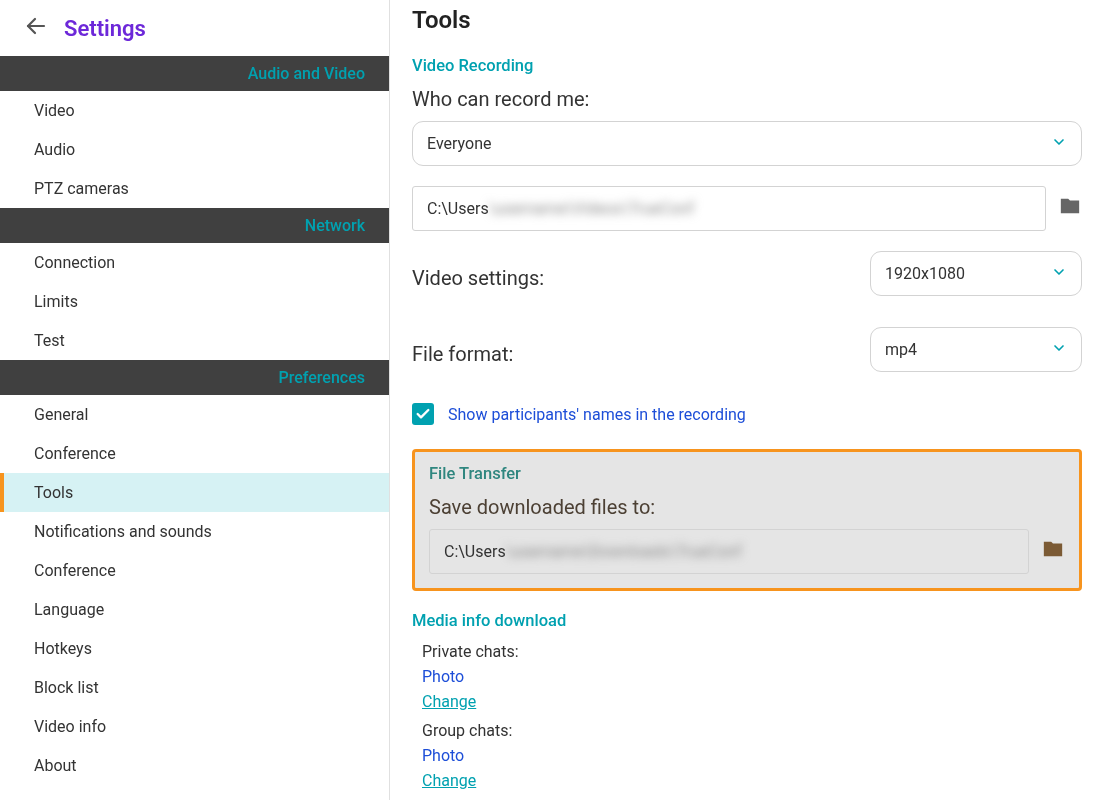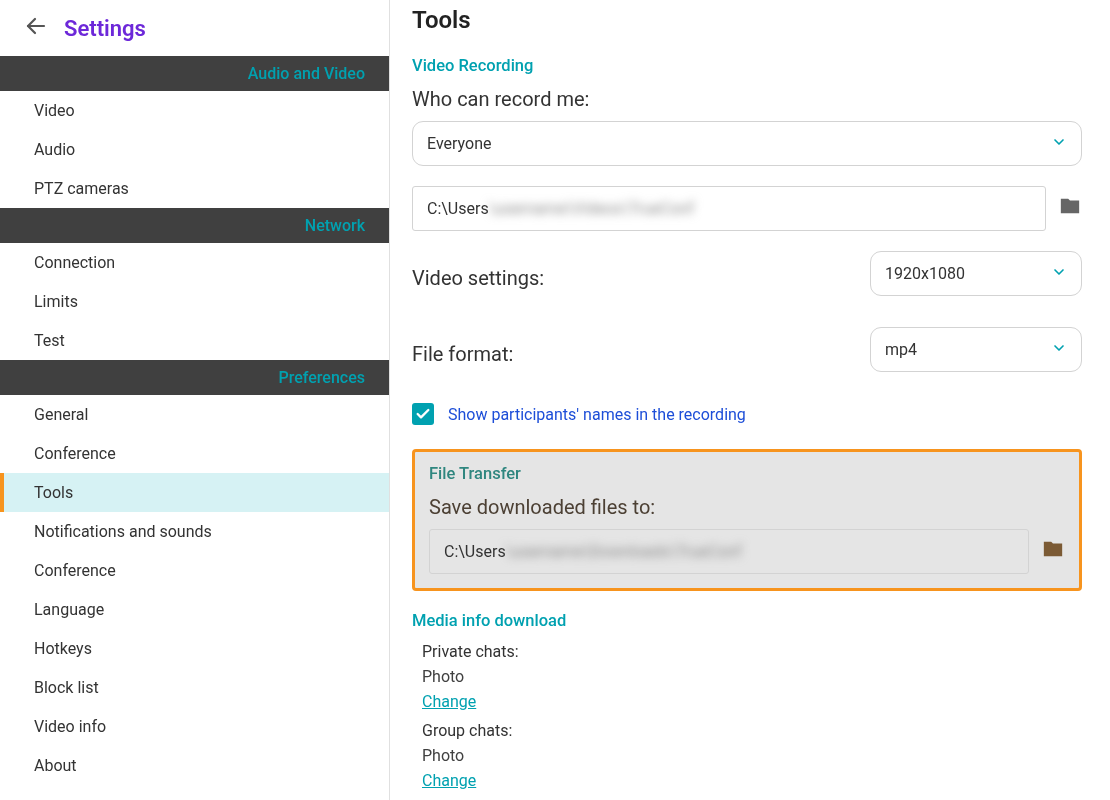--- a/index.html
+++ b/index.html
@@ -164,21 +164,21 @@
   .highlight-box .folder-icon { color: #7b5a34; }
   .media-row {
     font-size: 16px;
     margin-bottom: 10px;
     display:flex;
     gap:6px;
     align-items:baseline;
     flex-direction:column;
   }
   .media-row .mlabel { color: #333; }
-  .media-row .mval { color: #404040; }
+  .media-row .mval { color: #1d4ed8; }
   .media-row .mchange { color: #00a1b0; text-decoration: underline; cursor: pointer; margin-left: 10px; }
   .blur-span {
     filter: blur(5px);
     color:#888;
   }
 </style>
 </head>
 <body>
 
 <div class="sidebar">

